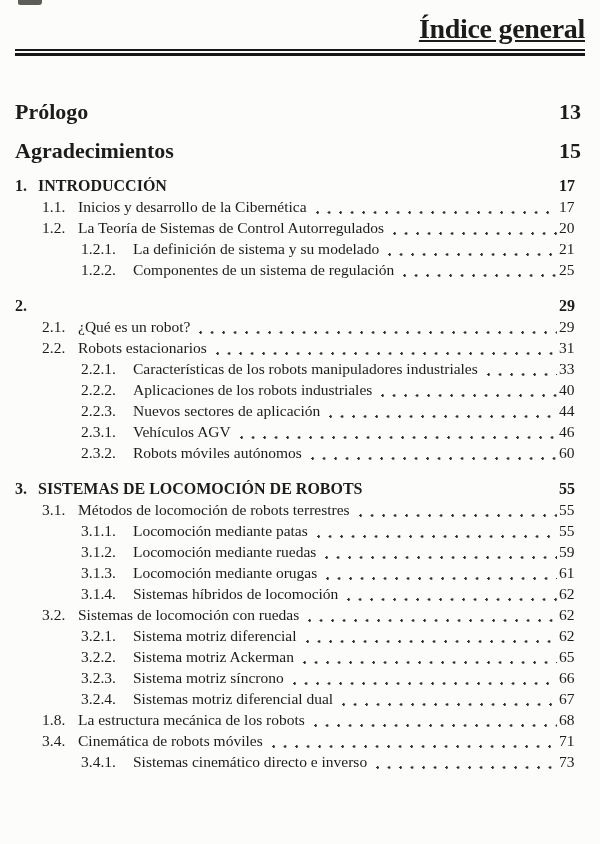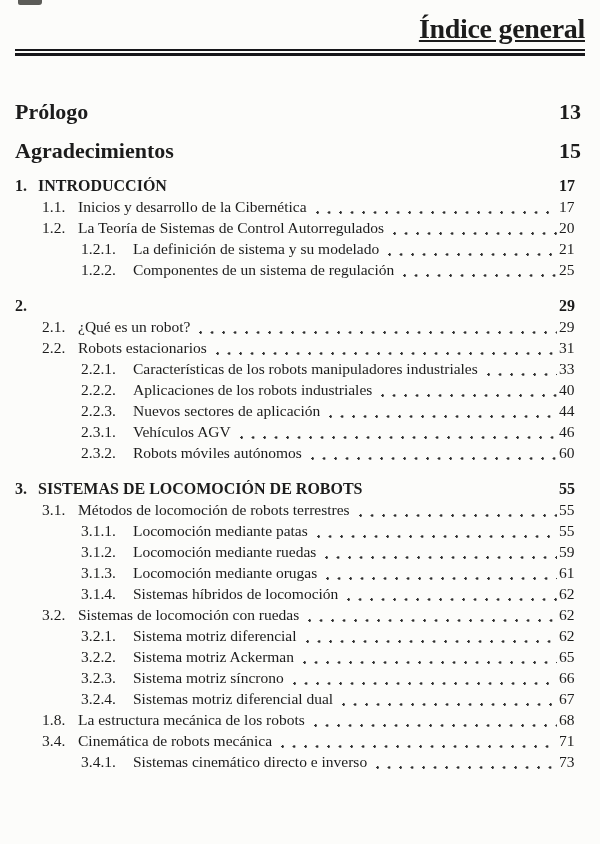--- a/index.html
+++ b/index.html
@@ -235,21 +235,21 @@
       <span class="pg">67</span>
     </div>
     <div class="row section">
       <span class="num">1.8.</span>
       <span class="ttl">La estructura mecánica de los robots</span>
       <span class="leader"></span>
       <span class="pg">68</span>
     </div>
     <div class="row section">
       <span class="num">3.4.</span>
-      <span class="ttl">Cinemática de robots mecánica</span>
+      <span class="ttl">Cinemática de robots móviles</span>
       <span class="leader"></span>
       <span class="pg">71</span>
     </div>
     <div class="row subsection">
       <span class="num">3.4.1.</span>
       <span class="ttl">Sistemas cinemático directo e inverso</span>
       <span class="leader"></span>
       <span class="pg">73</span>
     </div>
 

